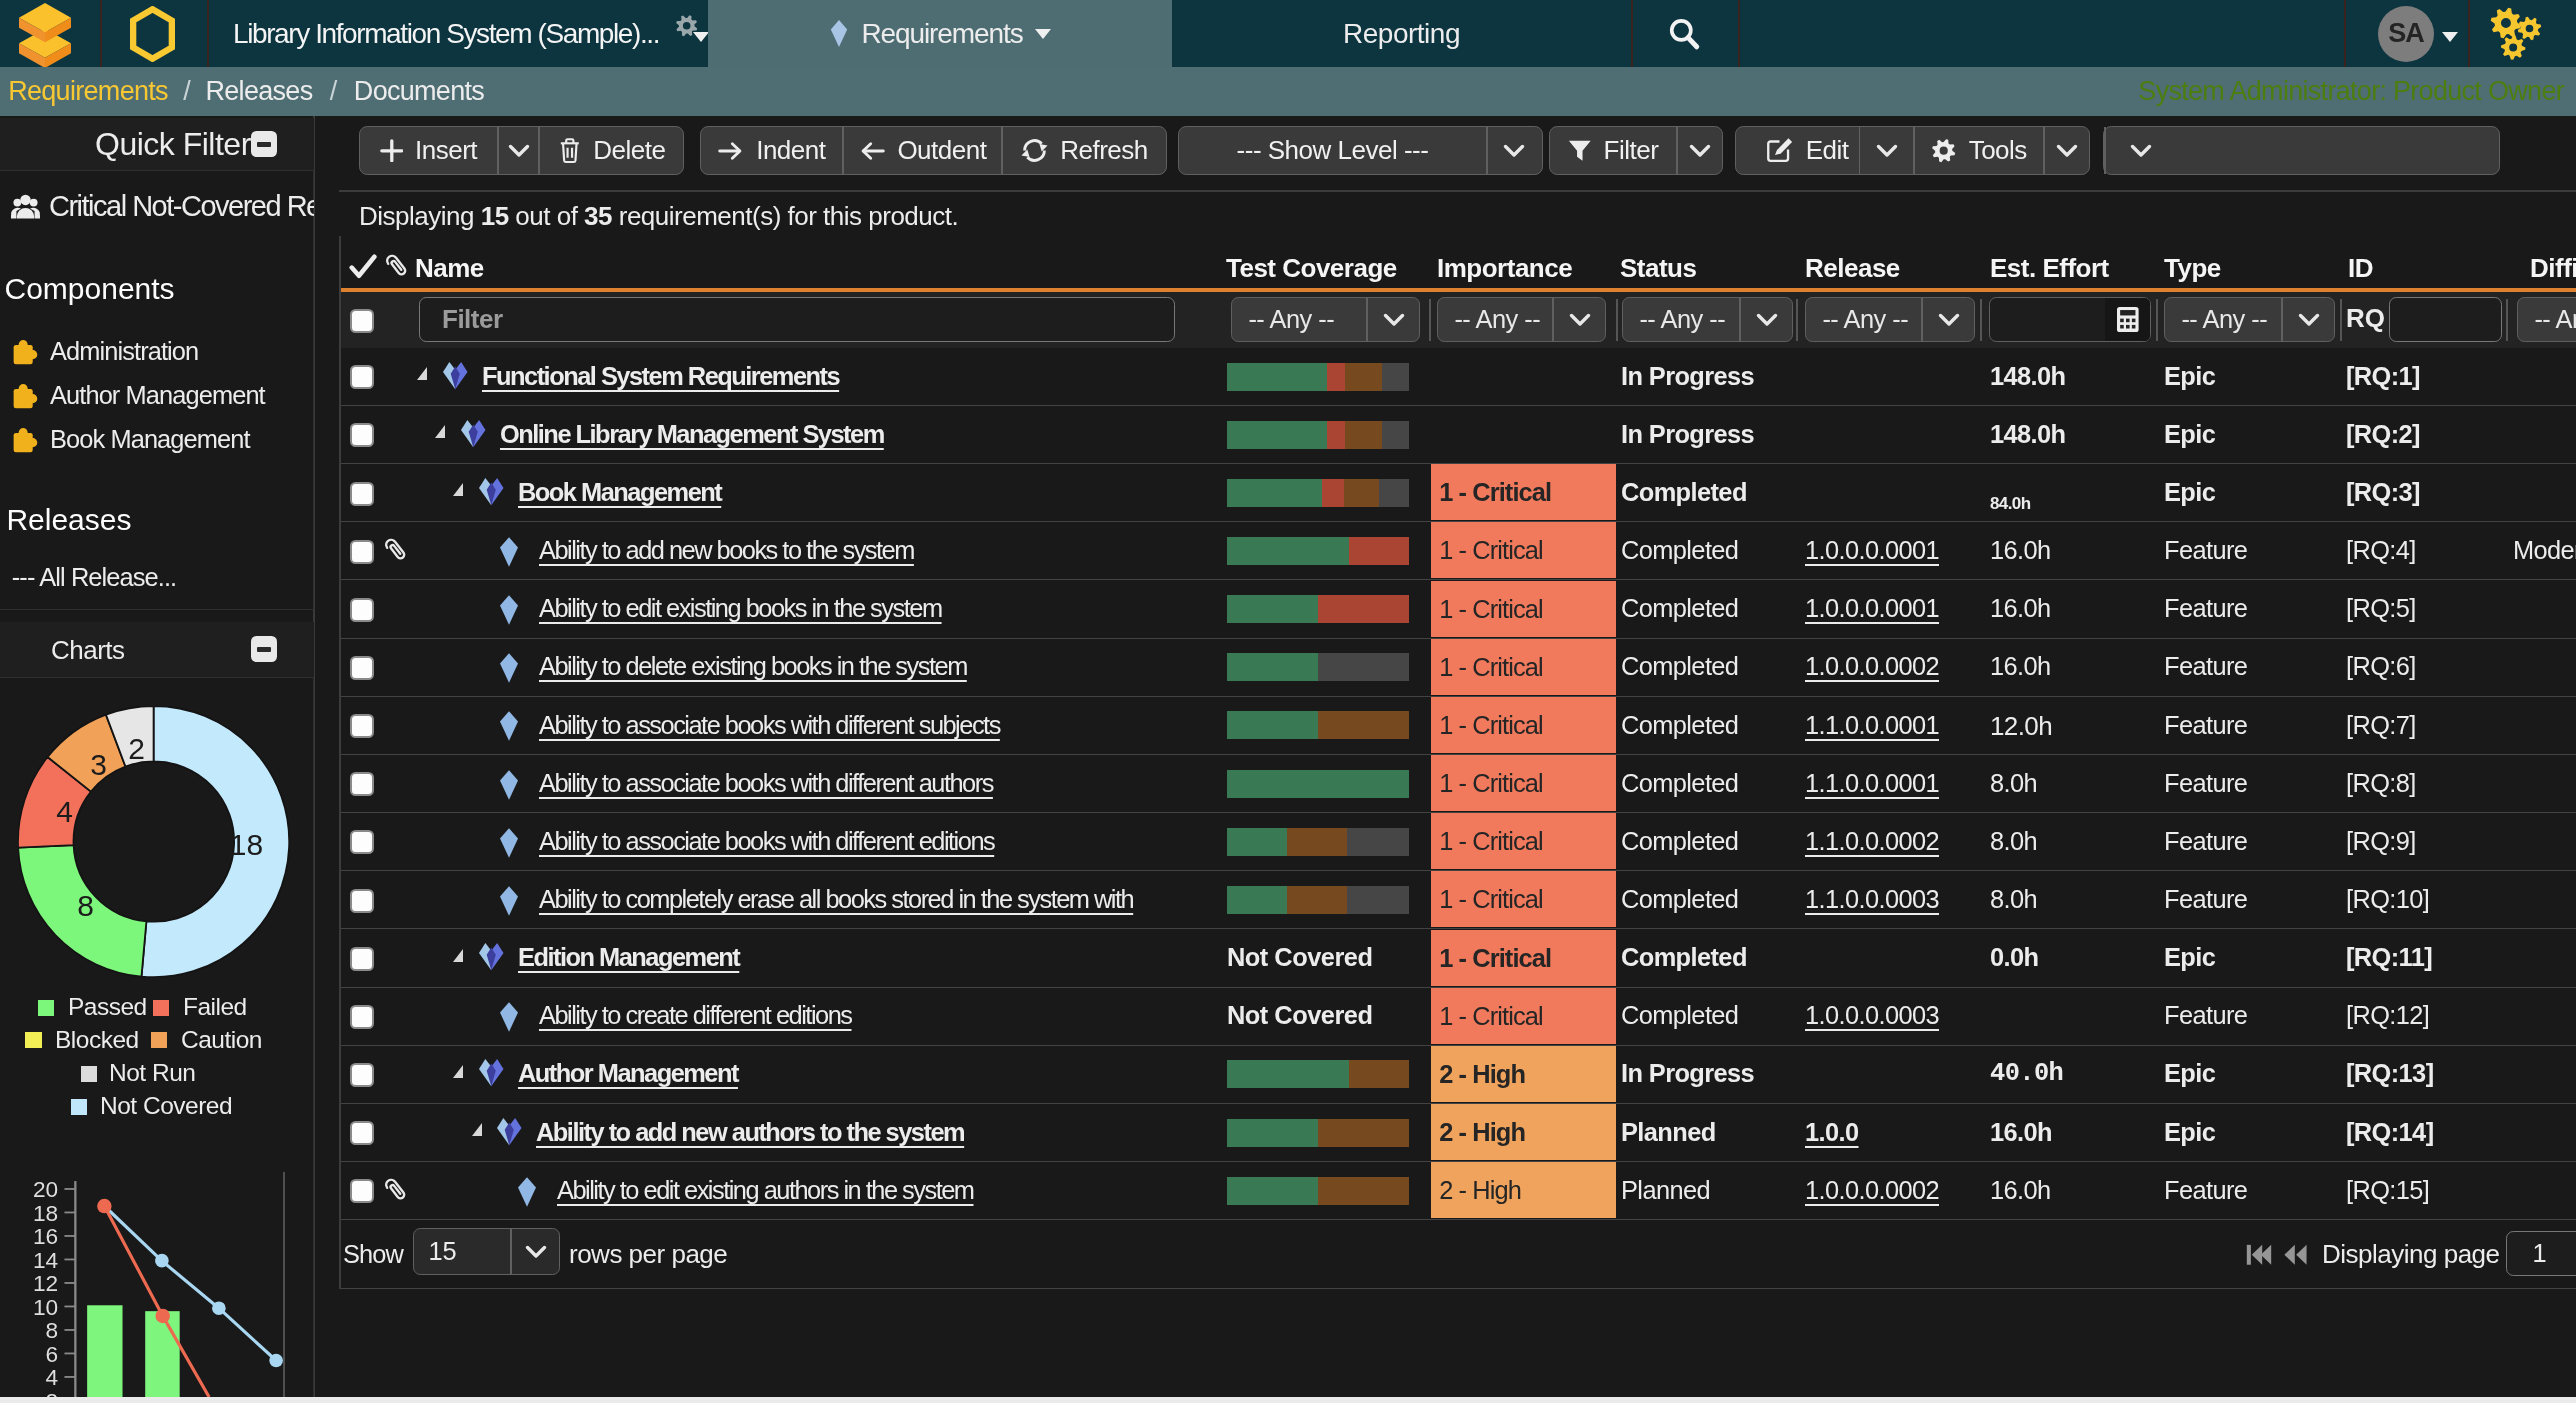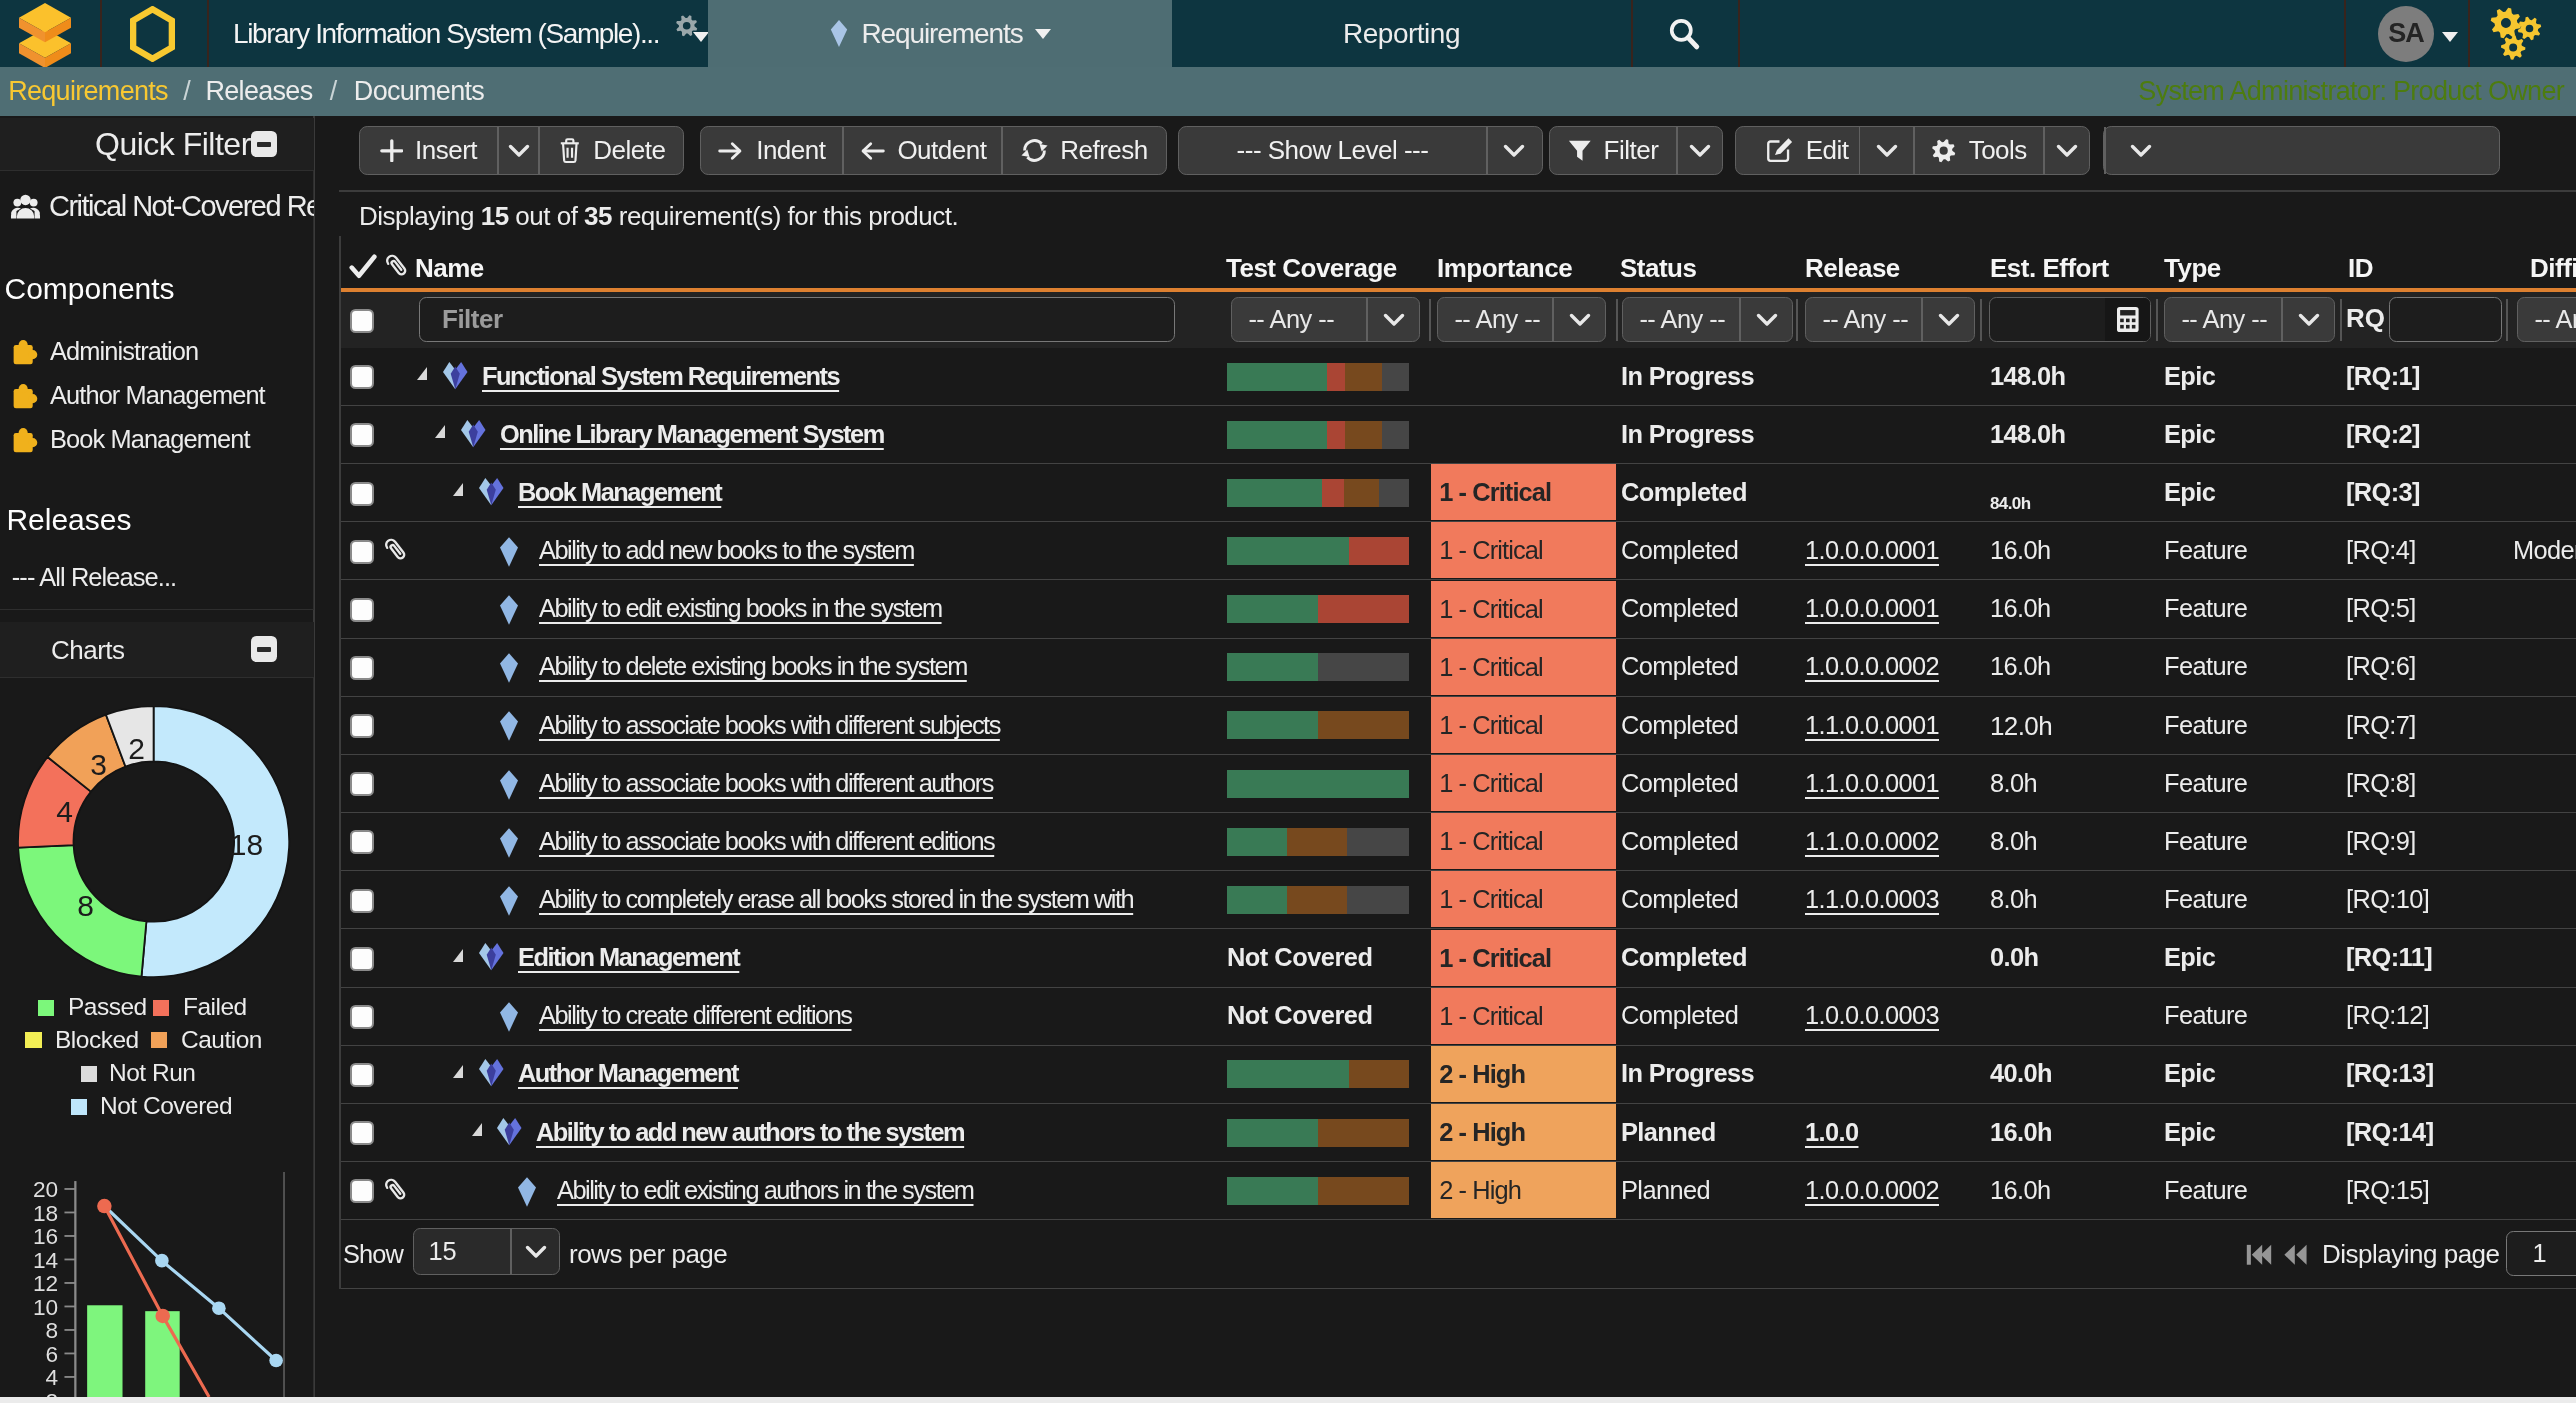--- a/index.html
+++ b/index.html
@@ -626,21 +626,21 @@
 <div style="position:absolute;left:1227px;top:1060px;width:182px;height:28px;">
     <div style="display:flex;width:182px;height:28px;">
       <div style="background:#397a55;width:67%;"></div>
       <div style="background:#77491e;width:33%;"></div>
     </div>
   </div>
 <div style="position:absolute;left:1431px;top:1046px;width:185px;height:56px;background:#efa35c;display:flex;align-items:center;">
     <span style="font-size:25.4px;letter-spacing:-0.9px;color:#252525;padding-left:8.2px;font-weight:bold;">2 - High</span>
   </div>
 <div style="position:absolute;left:1621px;top:1059px;width:173px;height:31px;font-size:25.4px;letter-spacing:-0.6px;font-weight:bold;white-space:nowrap;">In Progress</div>
-<div style="position:absolute;left:1990px;top:1059px;width:136px;height:31px;font-size:25.4px;letter-spacing:-0.6px;font-weight:bold;white-space:nowrap;">40.0h</div>
+<div style="position:absolute;left:1990px;top:1059px;width:136px;height:31px;font-size:25.4px;letter-spacing:-0.6px;font-weight:bold;white-space:nowrap;font-family:Liberation Mono, monospace;">40.0h</div>
 <div style="position:absolute;left:2164px;top:1059px;width:154px;height:31px;font-size:25.4px;letter-spacing:-0.6px;font-weight:bold;white-space:nowrap;">Epic</div>
 <div style="position:absolute;left:2346px;top:1059px;width:154px;height:31px;font-size:25.4px;letter-spacing:-0.6px;font-weight:bold;white-space:nowrap;">[RQ:13]</div>
 <div style="position:absolute;left:339px;top:1104px;width:2237px;height:58px;border-bottom:1.8px solid #434343;"></div>
 <div style="position:absolute;left:350px;top:1121px;width:23.6px;height:23.6px;background:#fdfdfd;border:2.3px solid #8a8a8a;border-radius:5.5px;"></div>
 <div style="position:absolute;left:472px;top:1123px;width:0px;height:0px;">
     <div style="width:0;height:0;border-left:10px solid transparent;border-bottom:13.6px solid #d8d8d8;"></div>
   </div>
 <div style="position:absolute;left:497px;top:1118px;width:24.5px;height:31px;"><svg width="24.5" height="31" viewBox="0 0 27 34">
 <polygon points="7,0 14,9 13.5,30 0,11" fill="#a3c7e8"></polygon>
 <polygon points="20,0 27,11 13.5,30 13,9" fill="#6472dd"></polygon>

